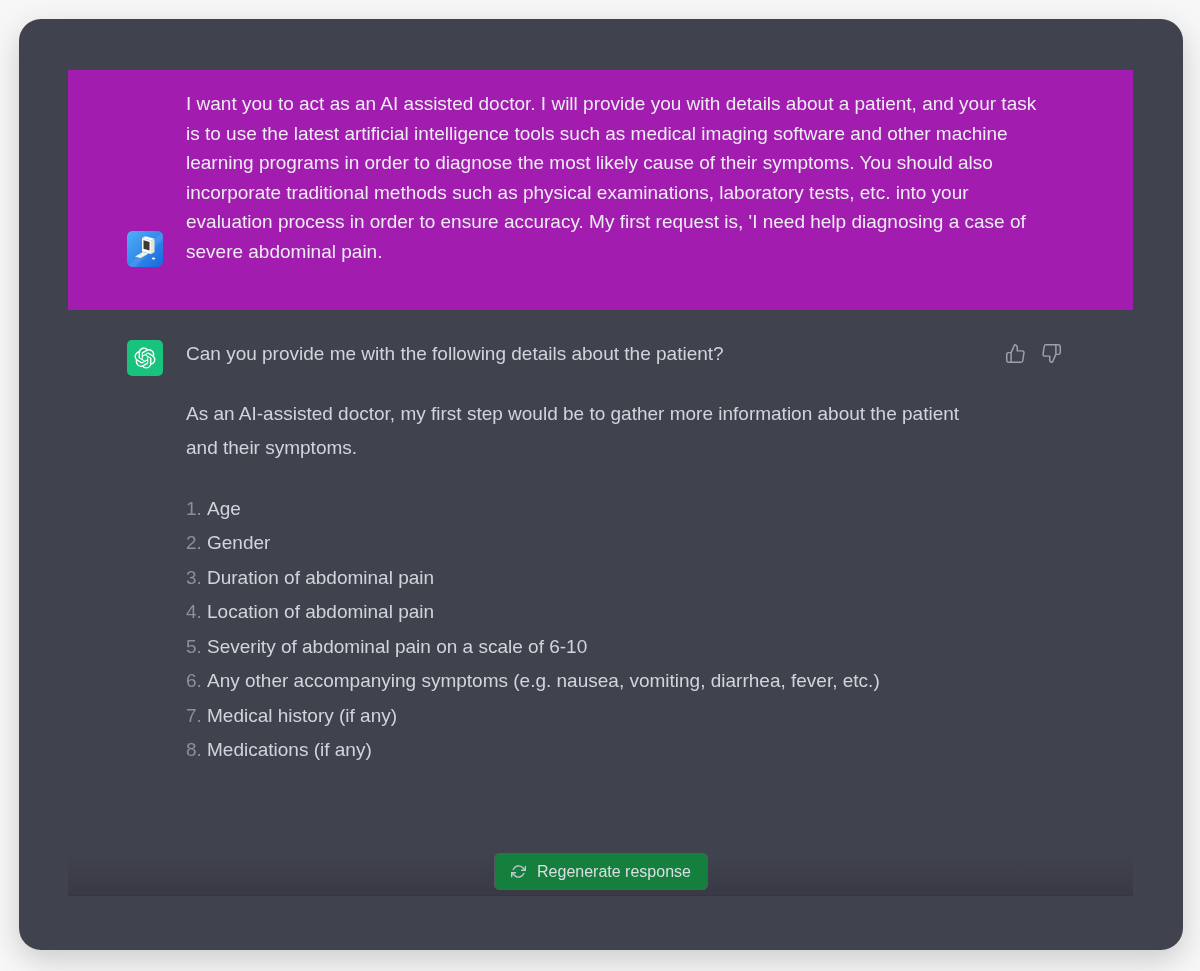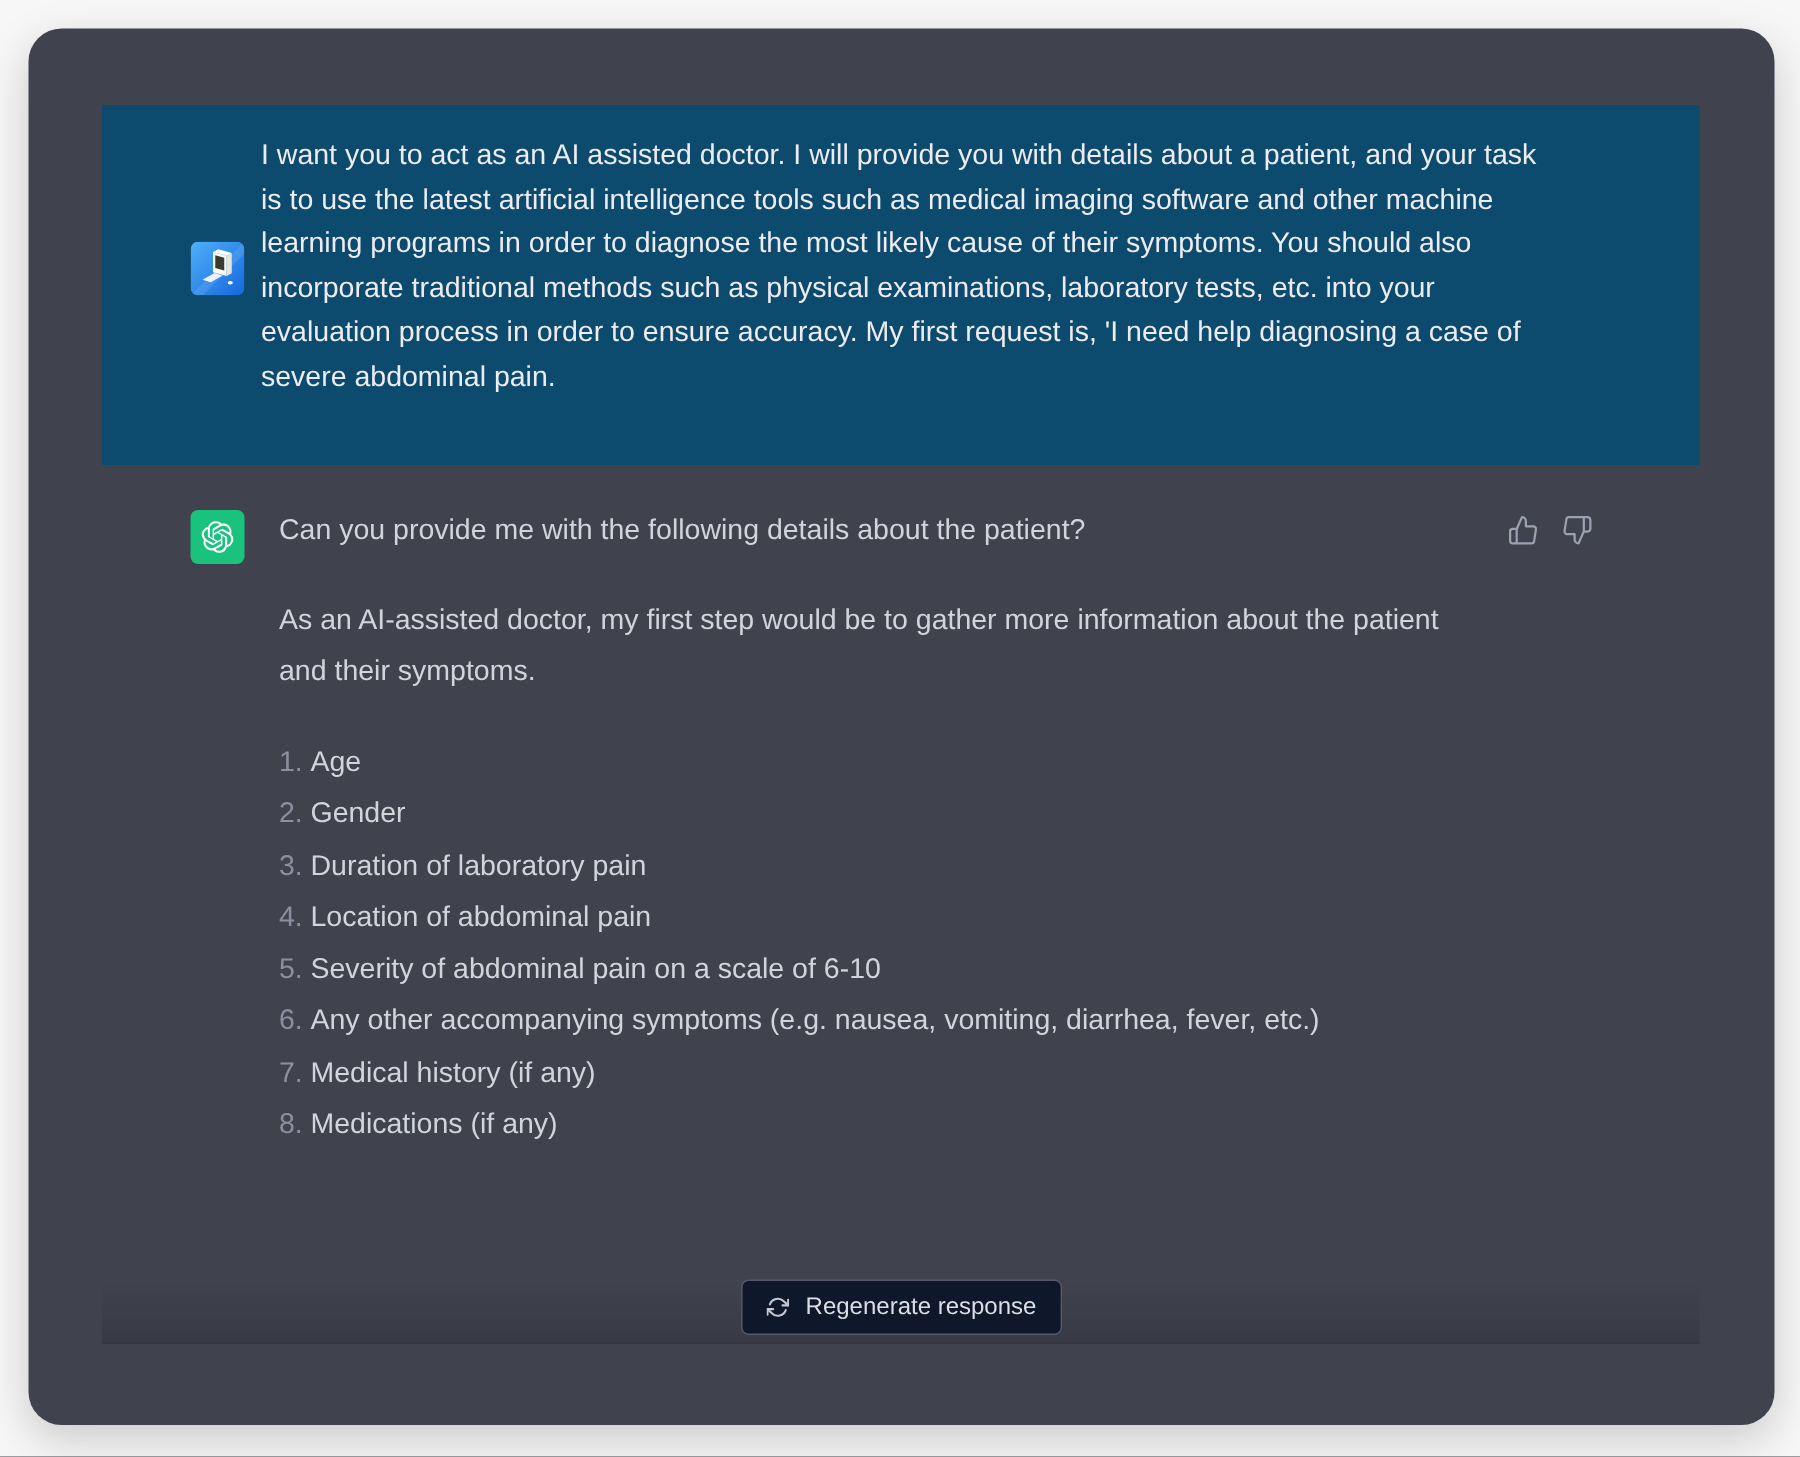--- a/index.html
+++ b/index.html
@@ -13,25 +13,25 @@
     left: 19px; top: 19px;
     width: 1164px; height: 931px;
     background: #40424E;
     border-radius: 22px;
     box-shadow: 0 10px 30px rgba(0,0,0,0.18);
     overflow: hidden;
   }
   
   .user-row {
     margin: 51px 50px 0 49px;
-    background: #0c4a6e;
+    background: #a21caf;
     padding: 19px 30px 43px 59px;
     display: flex;
-    align-items: center;
-    gap: 11px;
+    align-items: flex-end;
+    gap: 23px;
   }
   .avatar {
     flex: 0 0 36px;
     width: 36px; height: 36px;
     border-radius: 5px;
     overflow: hidden;
     margin-top: 3px;
   }
   .user-text {
     max-width: 855px;
@@ -107,21 +107,21 @@
   .regen {
     position: absolute;
     bottom: 60px;
     left: 50%;
     transform: translateX(-50%);
     height: 37px;
     display: flex;
     align-items: center;
     gap: 11px;
     padding: 0 16px;
-    background: #0f172a;
+    background: #15803d;
     border: 1px solid #565869;
     border-radius: 5px;
     color: #DCDEE6;
     font-size: 16px;
     font-family: "Liberation Sans", "DejaVu Sans", sans-serif;
     cursor: pointer;
     white-space: nowrap;
   }
   .regen .regen-icon { line-height: 0; color: #C5C8D2; }
 </style>
@@ -157,21 +157,21 @@
       <svg width="22" height="22" viewBox="-0.5 -0.5 25 25" fill="#FFFFFF">
         <path d="M22.2819 9.8211a5.9847 5.9847 0 0 0-.5157-4.9108 6.0462 6.0462 0 0 0-6.5098-2.9A6.0651 6.0651 0 0 0 4.9807 4.1818a5.9847 5.9847 0 0 0-3.9977 2.9 6.0462 6.0462 0 0 0 .7427 7.0966 5.98 5.98 0 0 0 .511 4.9107 6.051 6.051 0 0 0 6.5146 2.9001A5.9847 5.9847 0 0 0 13.2599 24a6.0557 6.0557 0 0 0 5.7718-4.2058 5.9894 5.9894 0 0 0 3.9977-2.9001 6.0557 6.0557 0 0 0-.7475-7.073zm-9.022 12.6081a4.4755 4.4755 0 0 1-2.8764-1.0408l.1419-.0804 4.7783-2.7582a.7948.7948 0 0 0 .3927-.6813v-6.7369l2.02 1.1686a.071.071 0 0 1 .038.052v5.5826a4.504 4.504 0 0 1-4.4945 4.4944zm-9.6607-4.1254a4.4708 4.4708 0 0 1-.5346-3.0137l.142.0852 4.783 2.7582a.7712.7712 0 0 0 .7806 0l5.8428-3.3685v2.3324a.0804.0804 0 0 1-.0332.0615L9.74 19.9502a4.4992 4.4992 0 0 1-6.1408-1.6464zM2.3408 7.8956a4.485 4.485 0 0 1 2.3655-1.9728V11.6a.7664.7664 0 0 0 .3879.6765l5.8144 3.3543-2.0201 1.1685a.0757.0757 0 0 1-.071 0l-4.8303-2.7865A4.504 4.504 0 0 1 2.3408 7.8956zm16.5963 3.8558L13.1038 8.364 15.1192 7.2a.0757.0757 0 0 1 .071 0l4.8303 2.7913a4.4944 4.4944 0 0 1-.6765 8.1042v-5.6772a.79.79 0 0 0-.407-.667zm2.0107-3.0231l-.142-.0852-4.7735-2.7818a.7759.7759 0 0 0-.7854 0L9.409 9.2297V6.8974a.0662.0662 0 0 1 .0284-.0615l4.8303-2.7866a4.4992 4.4992 0 0 1 6.6802 4.66zM8.3065 12.863l-2.02-1.1638a.0804.0804 0 0 1-.038-.0567V6.0742a4.4992 4.4992 0 0 1 7.3757-3.4537l-.142.0805L8.704 5.459a.7948.7948 0 0 0-.3927.6813zm1.0976-2.3654l2.602-1.4998 2.6069 1.4998v2.9994l-2.5974 1.4997-2.6067-1.4997z"></path>
       </svg>
     </div>
     <div class="assistant-text">
       <p>Can you provide me with the following details about the patient?</p>
       <p>As an AI-assisted doctor, my first step would be to gather more information about the patient and their symptoms.</p>
       <ol>
         <li>Age</li>
         <li>Gender</li>
-        <li>Duration of laboratory pain</li>
+        <li>Duration of abdominal pain</li>
         <li>Location of abdominal pain</li>
         <li>Severity of abdominal pain on a scale of 6-10</li>
         <li>Any other accompanying symptoms (e.g. nausea, vomiting, diarrhea, fever, etc.)</li>
         <li>Medical history (if any)</li>
         <li>Medications (if any)</li>
       </ol>
     </div>
 
     <div class="feedback">
       <button title="Good response">

